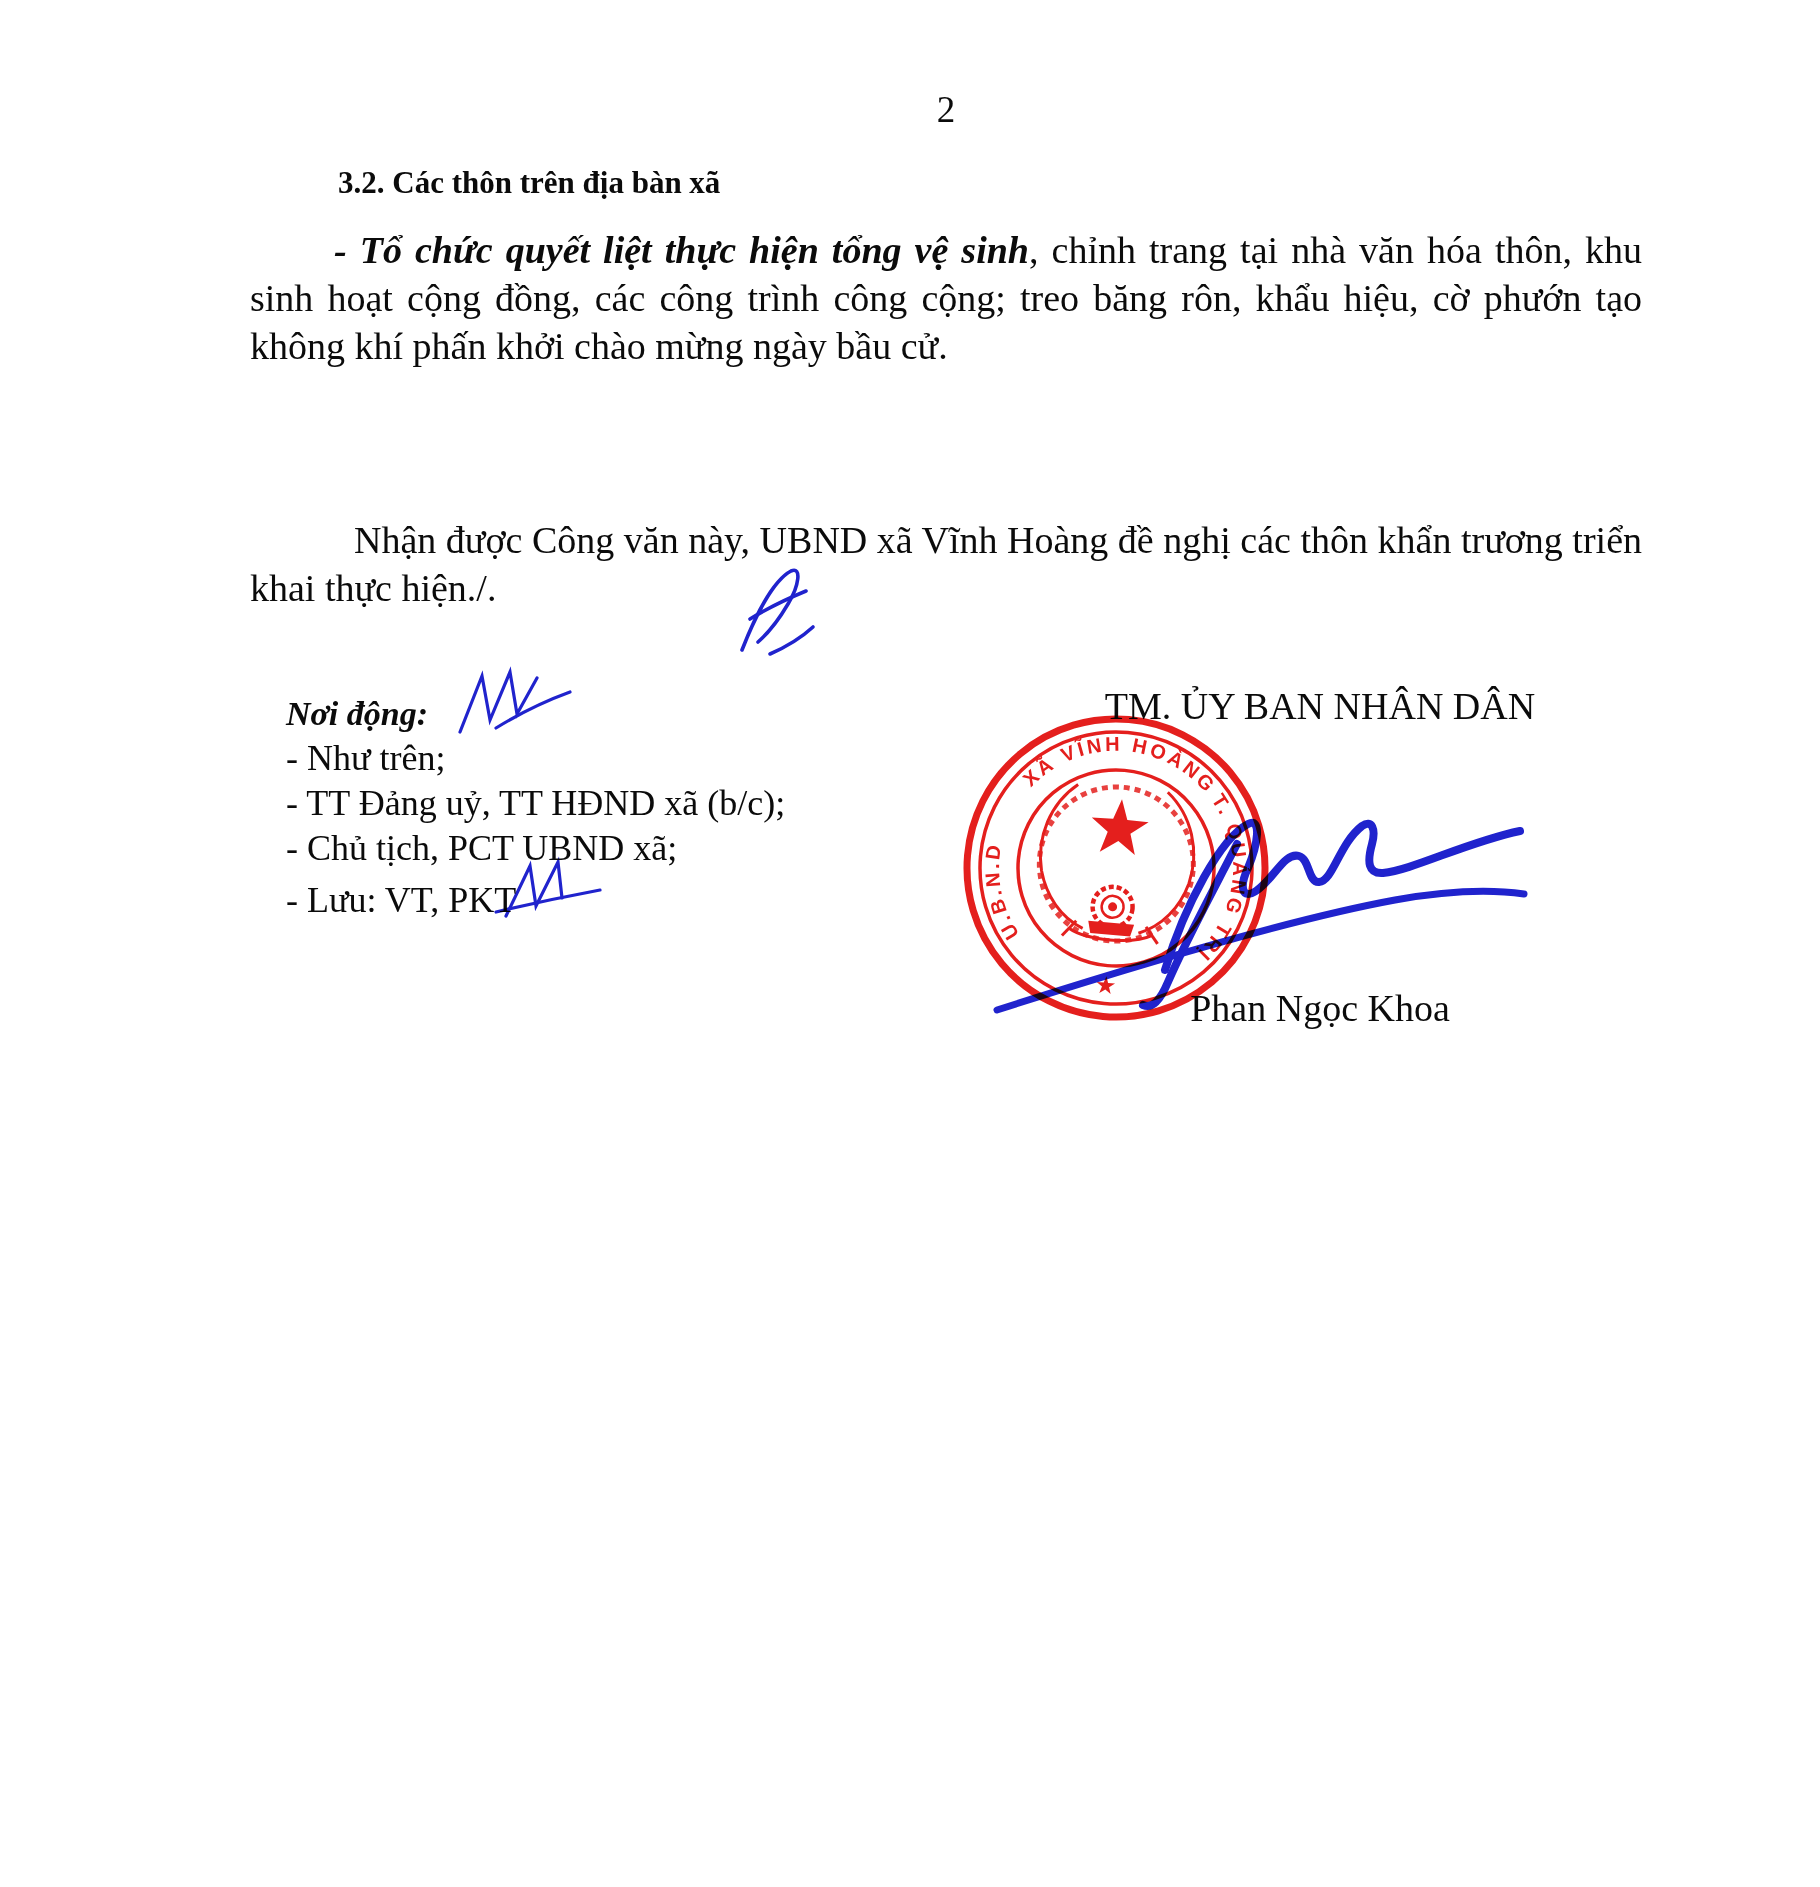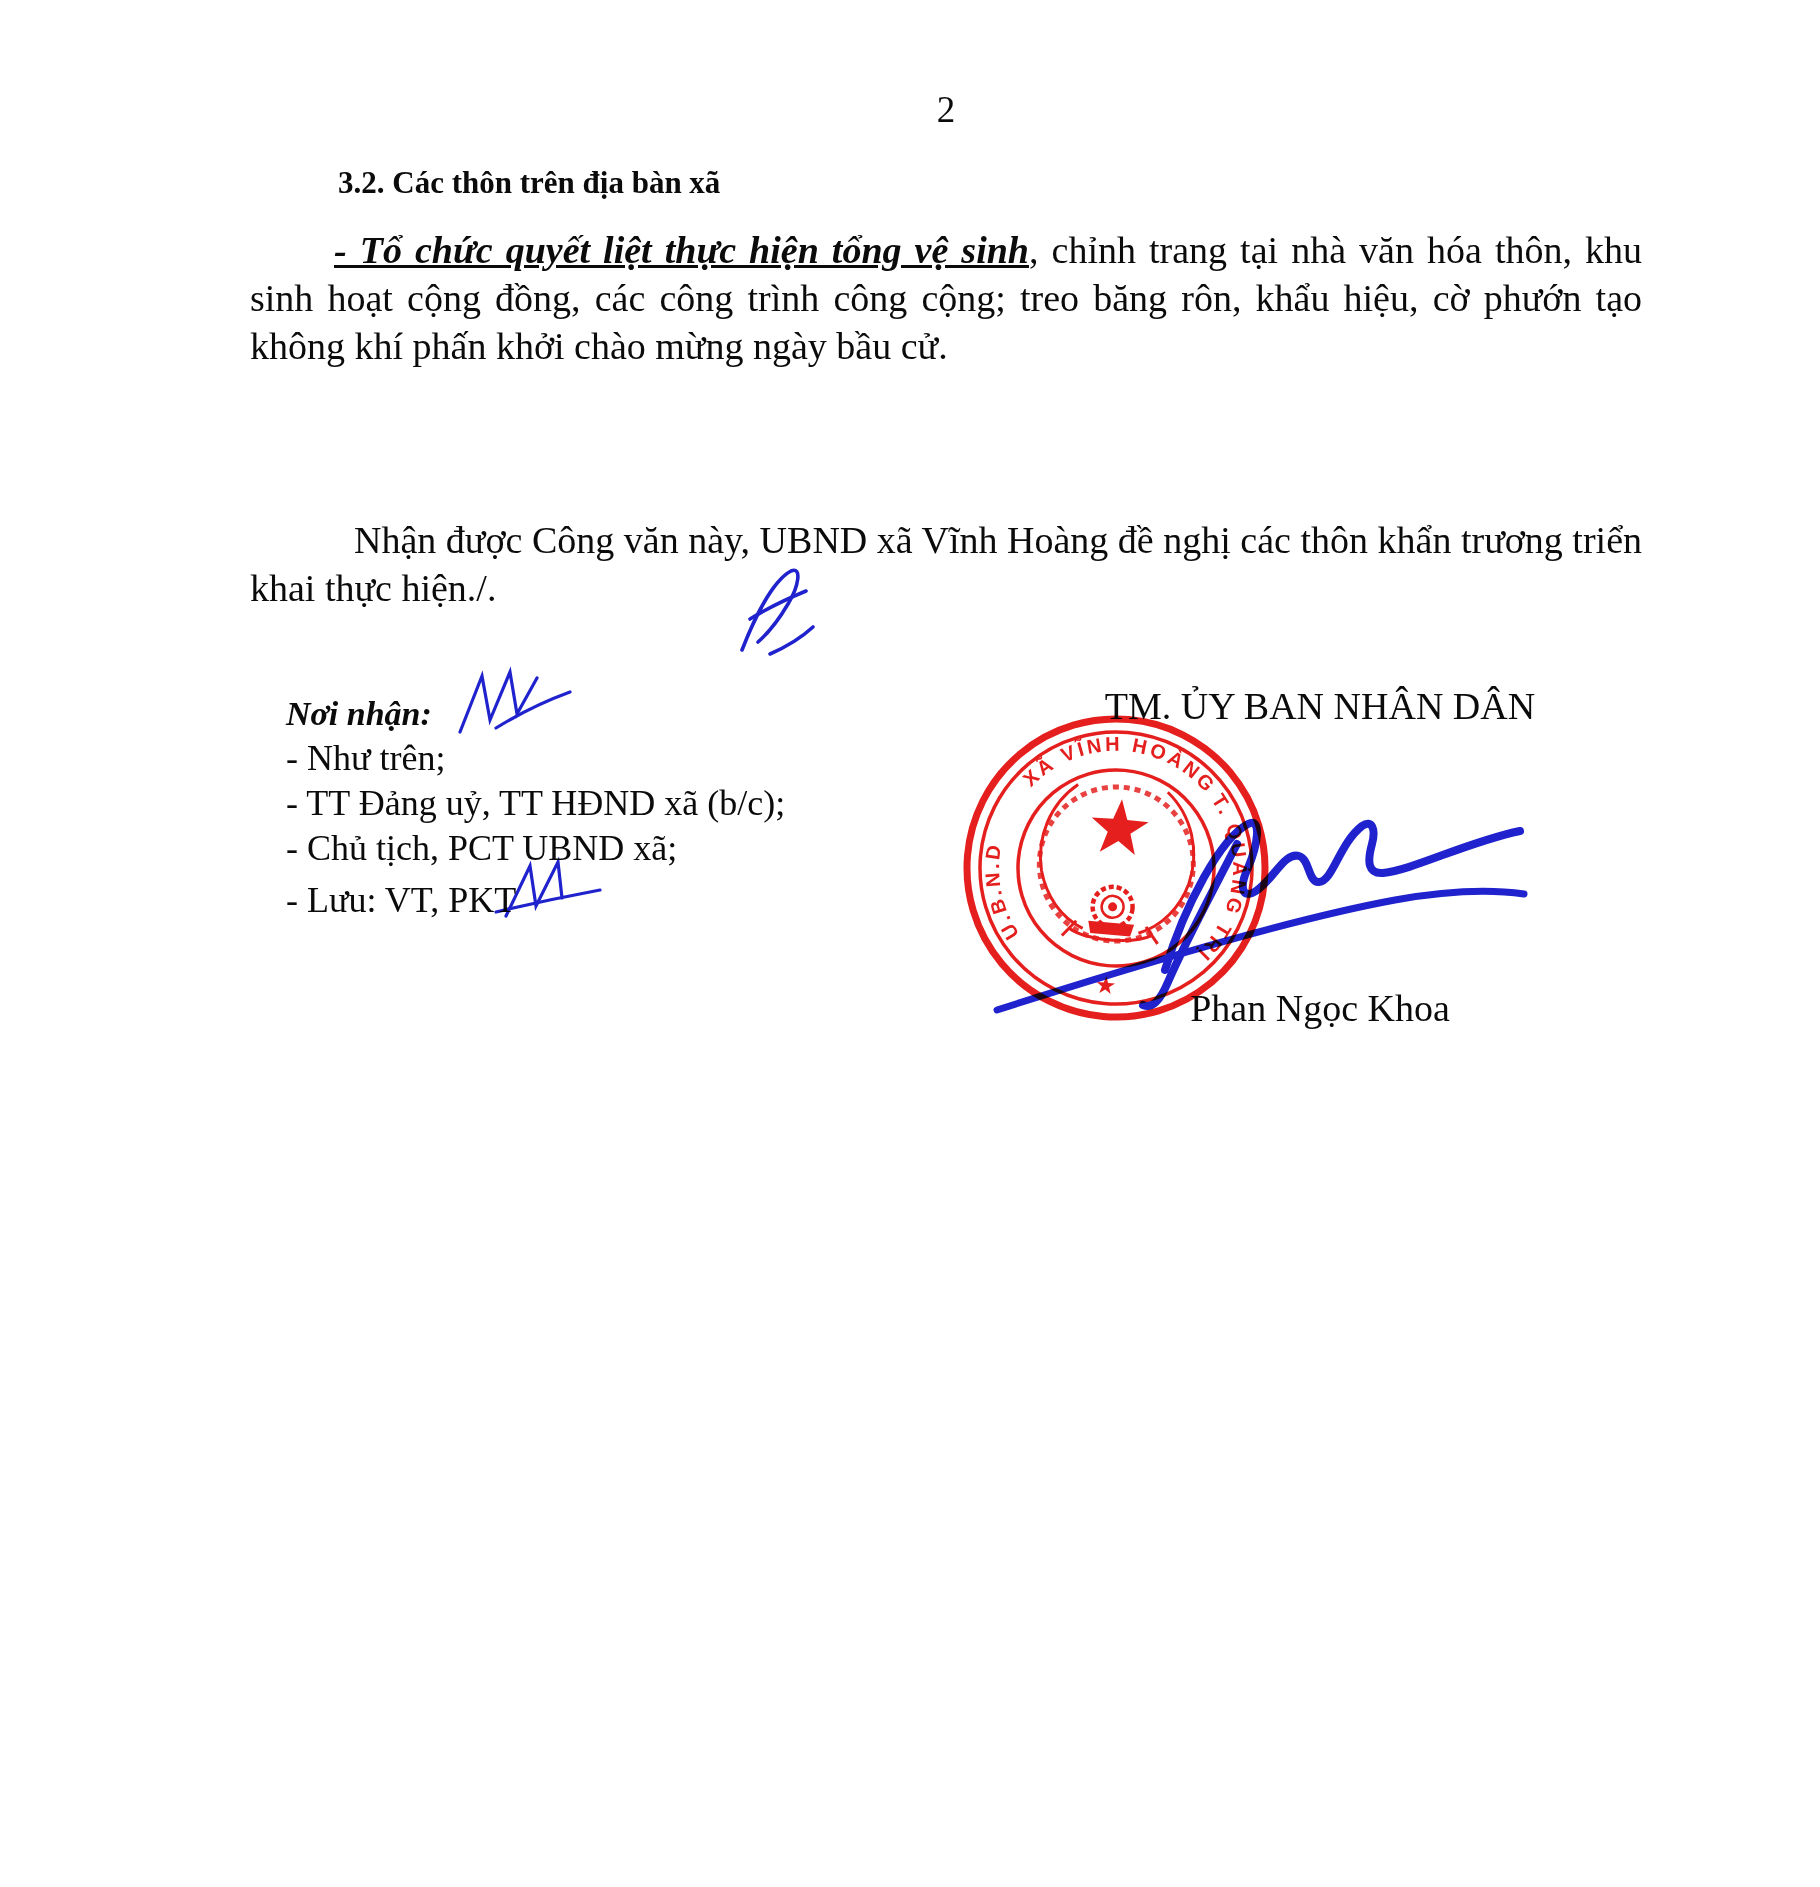--- a/index.html
+++ b/index.html
@@ -21,21 +21,21 @@
     padding-left:88px;
     font-size:31px;font-weight:bold;line-height:50px;
     box-sizing:border-box;
   }
   .para{
     left:250px;width:1392px;
     font-size:38px;line-height:48px;
     text-align:justify;
     margin:0;
   }
-  .para .lead{font-weight:bold;font-style:italic;text-decoration:underline;}
+  .para .lead{font-weight:bold;font-style:italic;}
   #para1{top:226px;text-indent:84px;}
   #para2{top:390px;text-indent:84px;}
   #para3{top:516px;text-indent:104px;}
   .recipients{
     left:286px;top:692px;width:620px;
   }
   .recipients-label{
     font-size:34px;font-weight:bold;font-style:italic;line-height:44px;
   }
   .recipient{
@@ -68,21 +68,21 @@
 
   <svg class="abs ink" style="left:712px;top:556px;" width="118" height="104" viewBox="0 0 118 104">
     <g fill="none" stroke="#2023cd" stroke-width="3.6" stroke-linecap="round">
       <path d="M 30,94 C 44,58 62,24 79,15 C 90,10 87,30 76,48 C 66,65 54,79 46,86"></path>
       <path d="M 38,63 C 56,52 77,42 94,35"></path>
       <path d="M 58,98 C 74,91 89,82 101,71"></path>
     </g>
   </svg>
 
   <div class="abs recipients">
-    <div class="recipients-label">Nơi nhận:</div>
+    <div class="recipients-label">Nơi động:</div>
     <div class="recipient">- Như trên;</div>
     <div class="recipient">- TT Đảng uỷ, TT HĐND xã (b/c);</div>
     <div class="recipient">- Chủ tịch, PCT UBND xã;</div>
     <div class="recipient last">- Lưu: VT, PKT</div>
   </div>
 
   <svg class="abs ink" style="left:444px;top:660px;" width="140" height="88" viewBox="0 0 140 88">
     <g fill="none" stroke="#2023cd" stroke-width="3.2" stroke-linecap="round">
       <path d="M 16,72 L 38,16 L 46,60 L 66,12 L 73,54 L 93,18"></path>
       <path d="M 52,68 C 78,52 104,40 126,32"></path>

